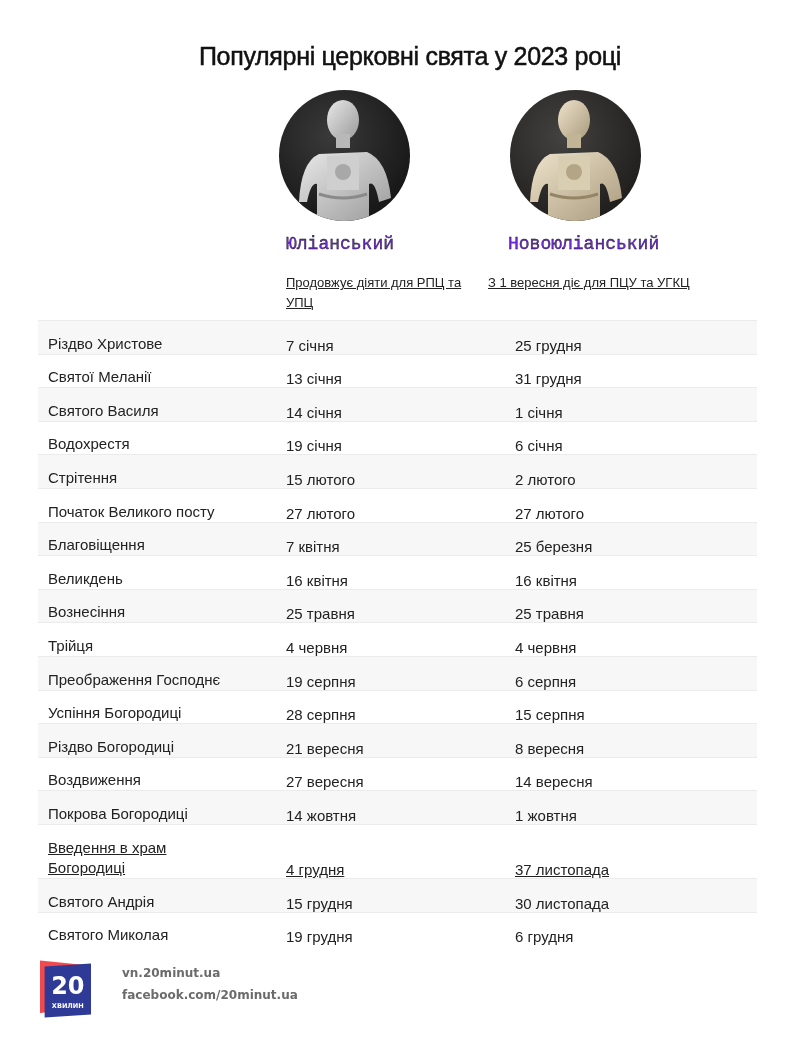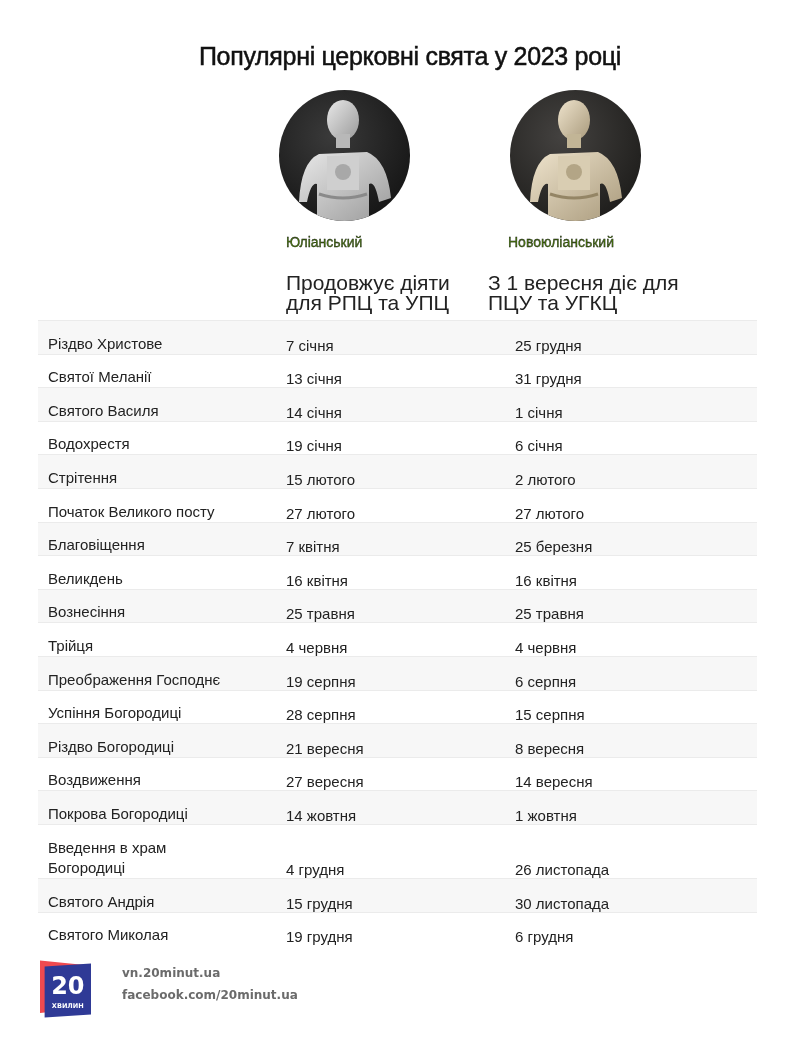--- a/index.html
+++ b/index.html
@@ -28,51 +28,53 @@
       overflow: hidden;
       background: radial-gradient(circle at 40% 35%, #3a3a3a 0%, #1a1a1a 70%, #0e0e0e 100%);
     }
     .portrait.julian { left: 279px; }
     .portrait.newjulian { left: 510px; background: radial-gradient(circle at 40% 35%, #444240 0%, #232220 70%, #141312 100%); }
     .portrait svg { width: 100%; height: 100%; display: block; }
 
     .col-head {
       position: absolute;
       top: 234px;
-      font-size: 14px;
-      color: #4d7c0f;
+      font-size: 18px;
+      color: #6d28d9;
+      font-family: Liberation Mono, monospace;
       -webkit-text-stroke: 0.35px #111111;
     }
     .col-head.c1 { left: 286px; }
     .col-head.c2 { left: 508px; }
     .col-sub {
       position: absolute;
       top: 273px;
-      font-size: 21px;
+      font-size: 13px;
       line-height: 20px;
       color: #222222;
       width: 220px;
+      text-decoration: underline;
     }
     .col-sub.c1 { left: 286px; width: 190px; }
     .col-sub.c2 { left: 488px; width: 230px; }
 
     .table {
       position: absolute;
       left: 38px; top: 320px;
       width: 719px;
     }
     .row {
       display: flex;
       align-items: flex-end;
       height: 33.6px;
       border-top: 1px solid #ebebeb;
       font-size: 15px;
       color: #222222;
     }
-    .row.tall { height: 54px; }
+    .row.tall { height: 54px; text-decoration: underline; }
     .row.odd { background: #f7f7f7; }
     .row.even { background: #ffffff; }
     .row.last { border-bottom: none; }
     .cell-name { width: 248px; padding-left: 10px; line-height: 20px; }
     .cell-j { width: 222px; }
     .cell-nj { flex: 1; margin-left: 7px; }
 
     .logo {
       position: absolute;
       left: 40px; top: 952px;
@@ -205,21 +207,21 @@
     <div class="cell-nj">14 вересня</div>
   </div>
   <div class="row odd">
     <div class="cell-name">Покрова Богородиці</div>
     <div class="cell-j">14 жовтня</div>
     <div class="cell-nj">1 жовтня</div>
   </div>
   <div class="row even tall">
     <div class="cell-name" style="width:248px; padding-right:90px;">Введення в храм Богородиці</div>
     <div class="cell-j">4 грудня</div>
-    <div class="cell-nj">26 листопада</div>
+    <div class="cell-nj">37 листопада</div>
   </div>
   <div class="row odd">
     <div class="cell-name">Святого Андрія</div>
     <div class="cell-j">15 грудня</div>
     <div class="cell-nj">30 листопада</div>
   </div>
   <div class="row even last">
     <div class="cell-name">Святого Миколая</div>
     <div class="cell-j">19 грудня</div>
     <div class="cell-nj">6 грудня</div>

